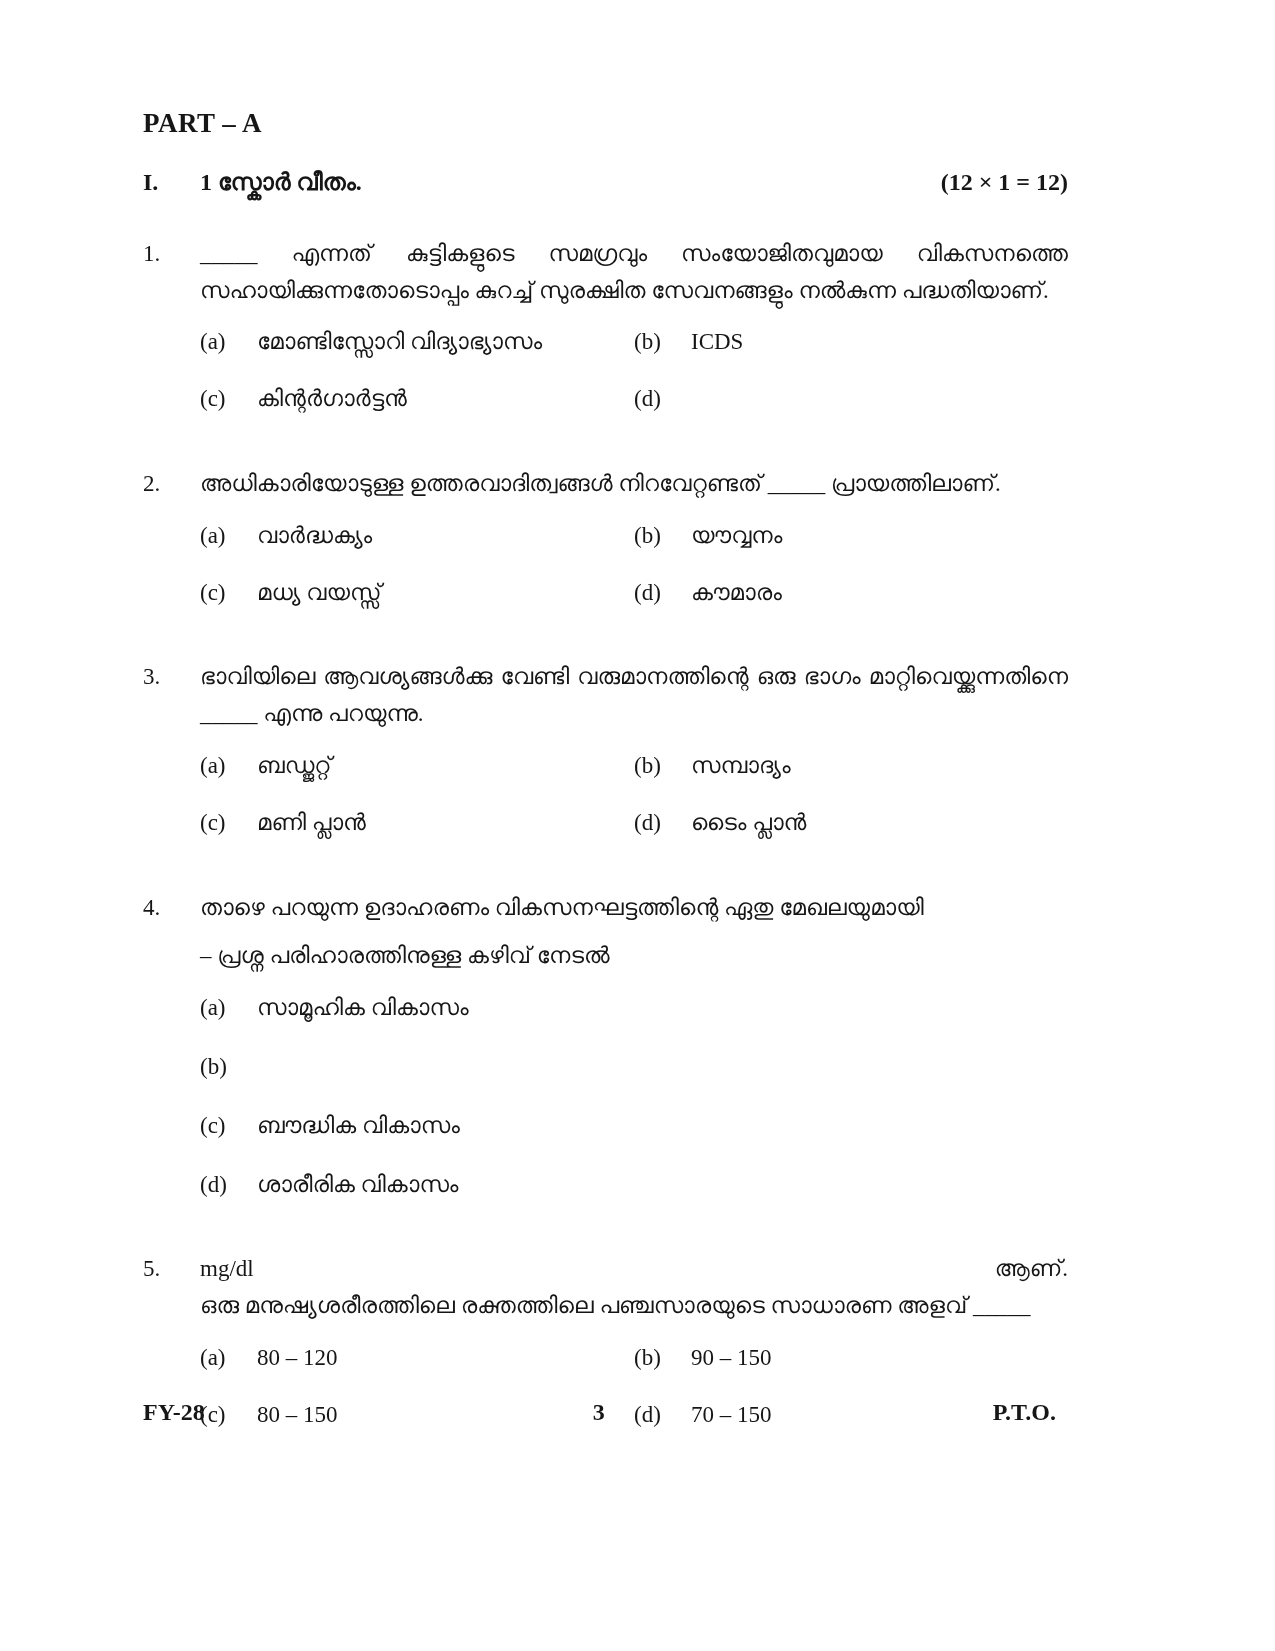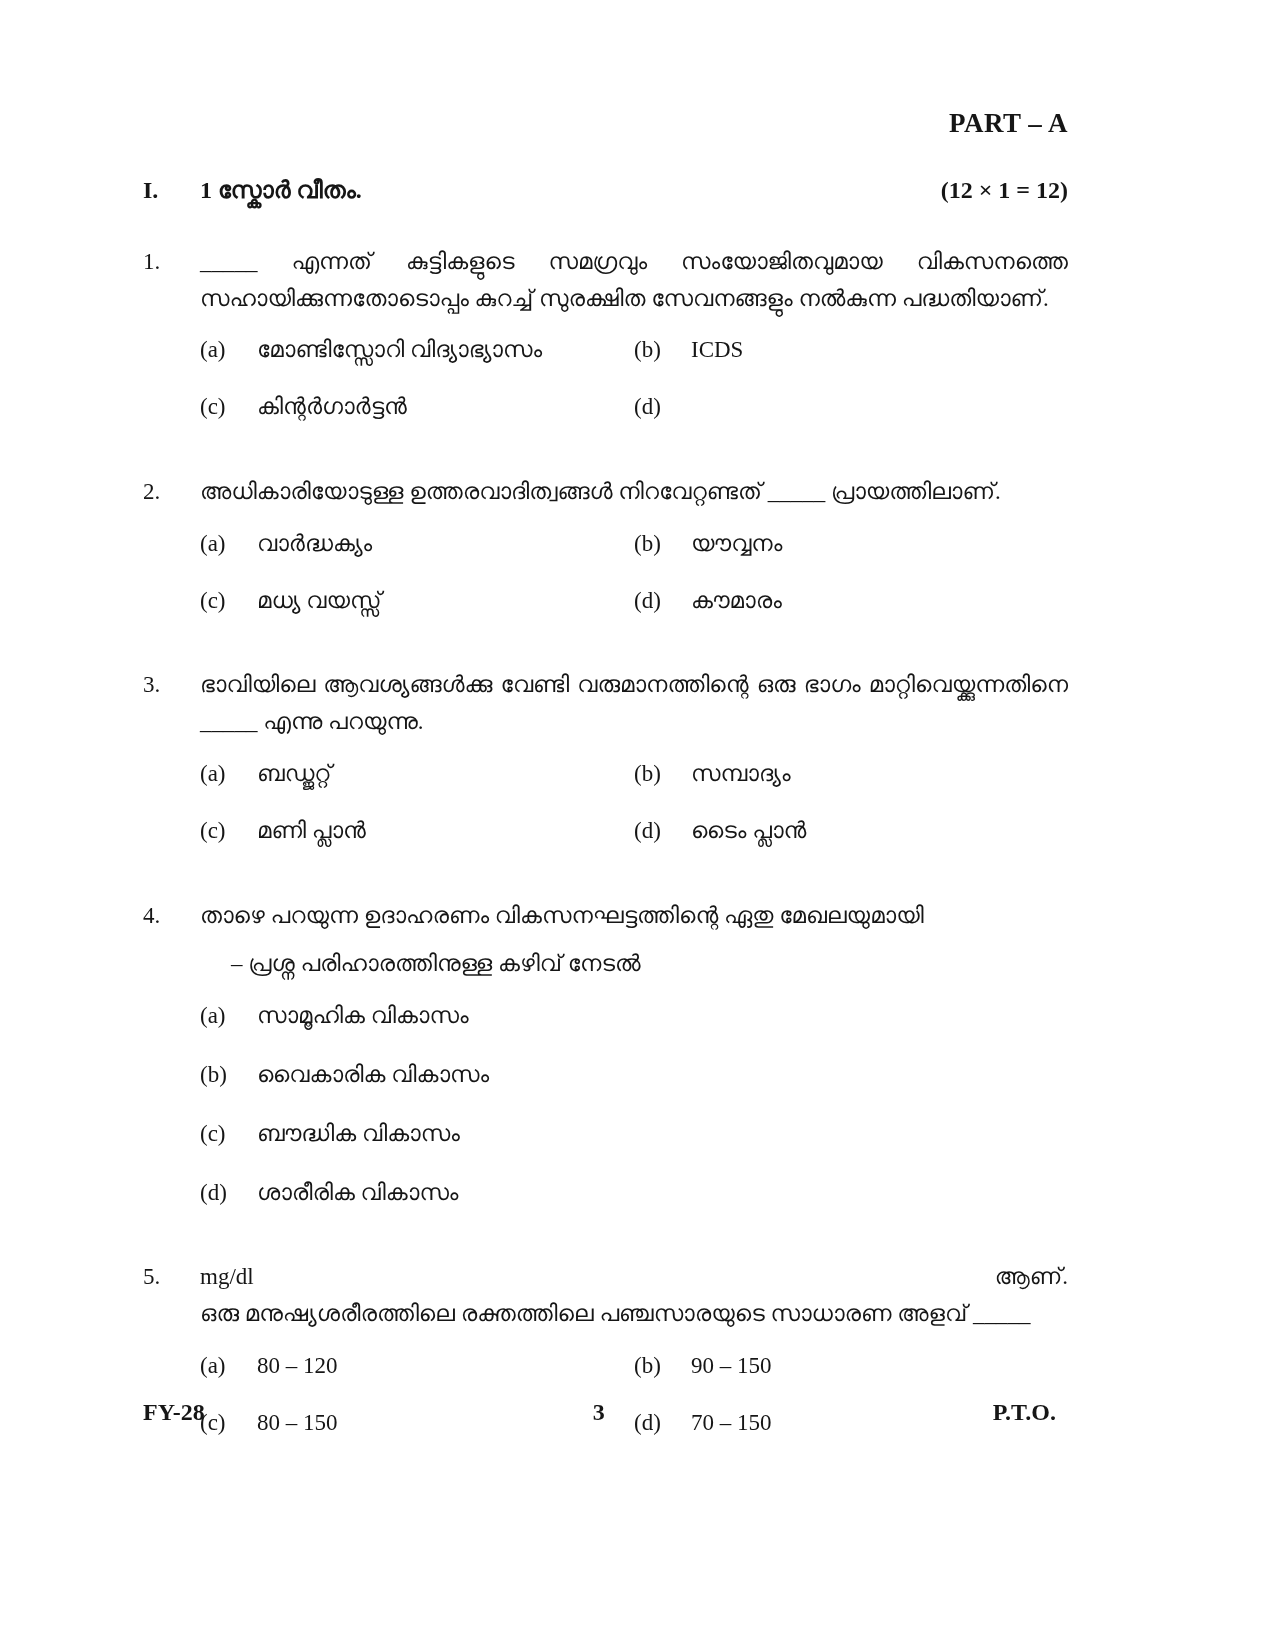--- a/index.html
+++ b/index.html
@@ -11,25 +11,25 @@
     font-family: "Liberation Serif", "DejaVu Serif", serif;
     color: #161616;
     overflow: hidden;
   }
   .page {
     position: absolute;
     inset: 0;
     padding: 108px 207px 0 143px;
   }
   .part-title {
-    text-align: right;
+    text-align: left;
     font-weight: bold;
     font-size: 27px;
     letter-spacing: 0.5px;
-    margin-bottom: 32px;
+    margin-bottom: 24px;
   }
   .section-head {
     display: flex;
     font-weight: bold;
     font-size: 24px;
     line-height: 1.62;
     margin-bottom: 34px;
   }
   .col-num { width: 57px; flex: none; }
   .section-body { flex: 1; }
@@ -42,21 +42,21 @@
     font-size: 23px;
     line-height: 1.6;
     margin-bottom: 48px;
   }
   .q-body { flex: 1; }
   .q-line {
     text-align: justify;
     text-align-last: justify;
   }
   .q-line:last-child { text-align-last: left; }
-  .q-sub { margin-top: 12px; margin-left: 31px; }
+  .q-sub { margin-top: 12px; }
   .options { margin-top: 15px; }
   .options.two-col {
     display: grid;
     grid-template-columns: 1fr 1fr;
     row-gap: 20px;
   }
   .options.one-col {
     display: grid;
     grid-template-columns: 1fr;
     row-gap: 22px;
@@ -182,21 +182,20 @@
             <div class="q-line">താഴെ പറയുന്ന ഉദാഹരണം വികസനഘട്ടത്തിന്റെ ഏതു മേഖലയുമായി</div>
           </div>
       <div class="q-sub">– പ്രശ്ന പരിഹാരത്തിനുള്ള കഴിവ് നേടൽ</div>
       <div class="options one-col">
             <div class="option">
     <span class="opt-label">(a)</span>
     <span class="opt-text">സാമൂഹിക വികാസം</span>
   </div>
             <div class="option">
     <span class="opt-label">(b)</span>
-    <span class="opt-text">വൈകാരിക വികാസം</span>
   </div>
             <div class="option">
     <span class="opt-label">(c)</span>
     <span class="opt-text">ബൗദ്ധിക വികാസം</span>
   </div>
             <div class="option">
     <span class="opt-label">(d)</span>
     <span class="opt-text">ശാരീരിക വികാസം</span>
   </div>
           </div>

